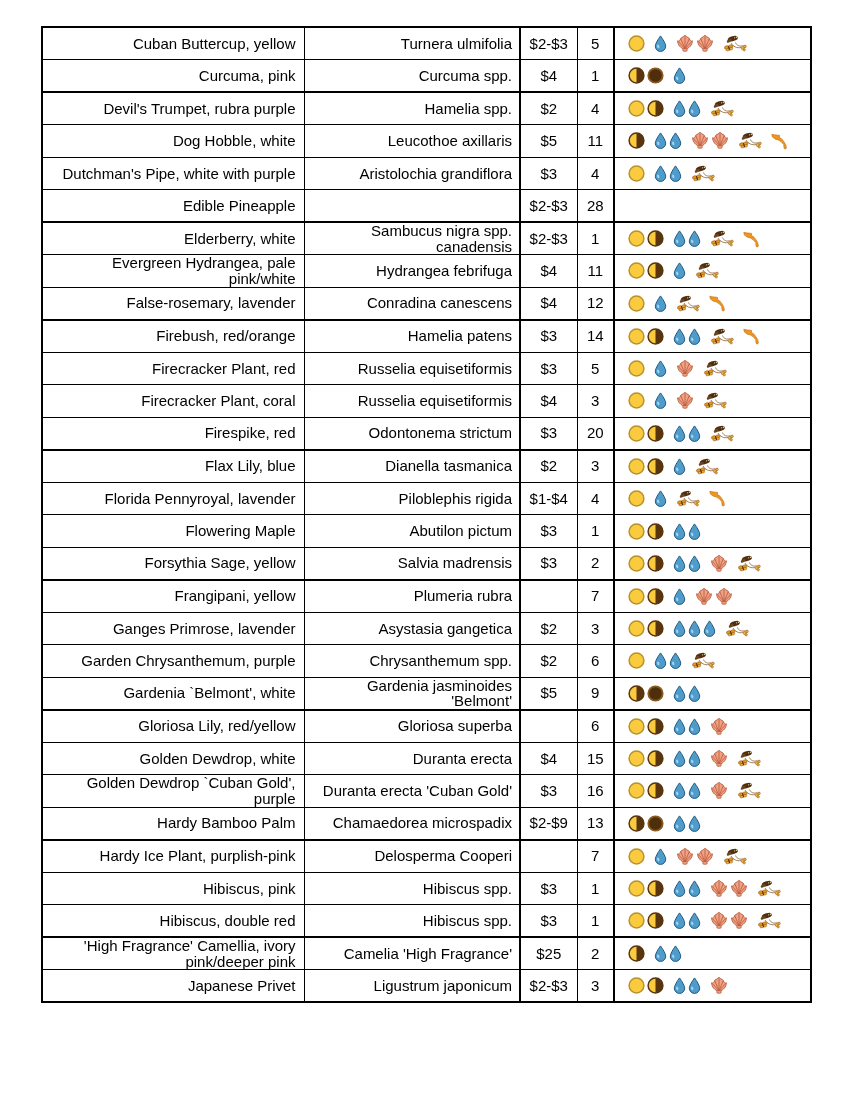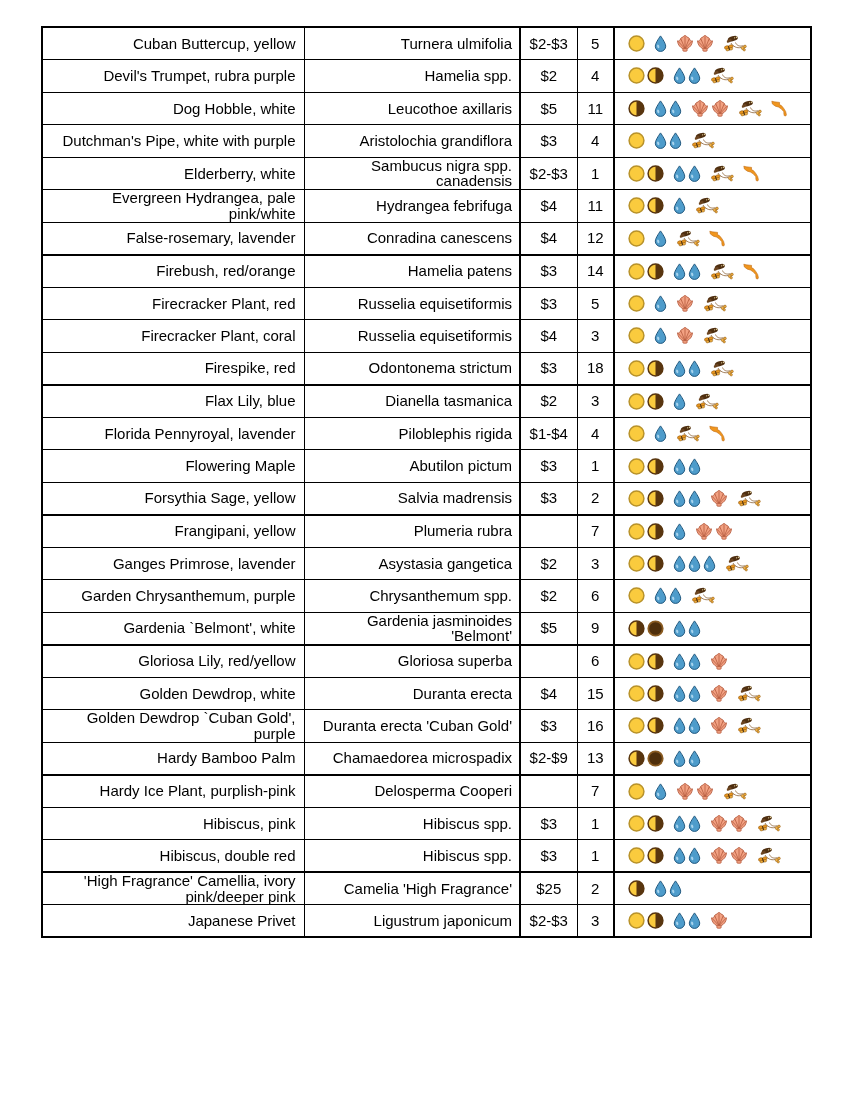--- a/index.html
+++ b/index.html
@@ -87,20 +87,35 @@
                   <ellipse cx="1.7" cy="1.3" rx="1.7" ry="1.2" fill="#F0B040" stroke="#8A5510" stroke-width="0.5"></ellipse>
                   <rect x="-0.45" y="-2.1" width="0.9" height="4.6" rx="0.45" fill="#3A240C"></rect>
                 </g>
                 <g fill="#F0B040" stroke="#8A5510" stroke-width="0.5">
                   <circle cx="19.8" cy="14" r="1.6"></circle>
                   <circle cx="22" cy="12.4" r="1.3"></circle>
                   <circle cx="21.2" cy="15.8" r="1.2"></circle>
                 </g>
               </svg></span></td>
         </tr>
+        <tr class="group-end">
+          <td class="c-common">Curcuma, pink</td>
+          <td class="c-sci">Curcuma spp.</td>
+          <td class="c-price">$4</td>
+          <td class="c-qty">1</td>
+          <td class="c-icons"><span class="icon" style="margin-left: 0px;"><svg width="17" height="17" viewBox="0 0 17 17">
+                <circle cx="8.5" cy="8.5" r="7.4" fill="#FACB3E" stroke="#58350F" stroke-width="1.5"></circle>
+                <path d="M8.5 1.1 A7.4 7.4 0 0 1 8.5 15.9 Z" fill="#58350F"></path>
+              </svg></span><span class="icon" style="margin-left: 2px;"><svg width="17" height="17" viewBox="0 0 17 17">
+                <circle cx="8.5" cy="8.5" r="7.2" fill="#4F2F0B" stroke="#8A5B21" stroke-width="1.8"></circle>
+              </svg></span><span class="icon" style="margin-left: 9px;"><svg width="13" height="17" viewBox="0 0 13 17">
+                <path d="M6.5 0.9 C6.5 0.9 1.3 7.9 1.3 11.2 A5.2 5.2 0 0 0 11.7 11.2 C11.7 7.9 6.5 0.9 6.5 0.9 Z" fill="#4E9CCB" stroke="#23597F" stroke-width="1"></path>
+                <ellipse cx="4.2" cy="11.3" rx="1.1" ry="1.9" fill="#A8D4EE" transform="rotate(-14 4.2 11.3)"></ellipse>
+              </svg></span></td>
+        </tr>
         <tr>
           <td class="c-common">Devil's Trumpet, rubra purple</td>
           <td class="c-sci">Hamelia spp.</td>
           <td class="c-price">$2</td>
           <td class="c-qty">4</td>
           <td class="c-icons"><span class="icon" style="margin-left: 0px;"><svg width="17" height="17" viewBox="0 0 17 17">
                 <circle cx="8.5" cy="8.5" r="7.4" fill="#FACB3E" stroke="#B8922A" stroke-width="1.5"></circle>
               </svg></span><span class="icon" style="margin-left: 2px;"><svg width="17" height="17" viewBox="0 0 17 17">
                 <circle cx="8.5" cy="8.5" r="7.4" fill="#FACB3E" stroke="#58350F" stroke-width="1.5"></circle>
                 <path d="M8.5 1.1 A7.4 7.4 0 0 1 8.5 15.9 Z" fill="#58350F"></path>
@@ -220,20 +235,27 @@
                   <ellipse cx="-1.7" cy="1.3" rx="1.7" ry="1.2" fill="#F0B040" stroke="#8A5510" stroke-width="0.5"></ellipse>
                   <ellipse cx="1.7" cy="1.3" rx="1.7" ry="1.2" fill="#F0B040" stroke="#8A5510" stroke-width="0.5"></ellipse>
                   <rect x="-0.45" y="-2.1" width="0.9" height="4.6" rx="0.45" fill="#3A240C"></rect>
                 </g>
                 <g fill="#F0B040" stroke="#8A5510" stroke-width="0.5">
                   <circle cx="19.8" cy="14" r="1.6"></circle>
                   <circle cx="22" cy="12.4" r="1.3"></circle>
                   <circle cx="21.2" cy="15.8" r="1.2"></circle>
                 </g>
               </svg></span></td>
+        </tr>
+        <tr class="group-end">
+          <td class="c-common">Edible Pineapple</td>
+          <td class="c-sci"></td>
+          <td class="c-price">$2-$3</td>
+          <td class="c-qty">28</td>
+          <td class="c-icons"></td>
         </tr>
         <tr>
           <td class="c-common">Elderberry, white</td>
           <td class="c-sci">Sambucus nigra spp.
 canadensis</td>
           <td class="c-price">$2-$3</td>
           <td class="c-qty">1</td>
           <td class="c-icons"><span class="icon" style="margin-left: 0px;"><svg width="17" height="17" viewBox="0 0 17 17">
                 <circle cx="8.5" cy="8.5" r="7.4" fill="#FACB3E" stroke="#B8922A" stroke-width="1.5"></circle>
               </svg></span><span class="icon" style="margin-left: 2px;"><svg width="17" height="17" viewBox="0 0 17 17">
@@ -466,21 +488,21 @@
                   <circle cx="19.8" cy="14" r="1.6"></circle>
                   <circle cx="22" cy="12.4" r="1.3"></circle>
                   <circle cx="21.2" cy="15.8" r="1.2"></circle>
                 </g>
               </svg></span></td>
         </tr>
         <tr class="group-end">
           <td class="c-common">Firespike, red</td>
           <td class="c-sci">Odontonema strictum</td>
           <td class="c-price">$3</td>
-          <td class="c-qty">18</td>
+          <td class="c-qty">20</td>
           <td class="c-icons"><span class="icon" style="margin-left: 0px;"><svg width="17" height="17" viewBox="0 0 17 17">
                 <circle cx="8.5" cy="8.5" r="7.4" fill="#FACB3E" stroke="#B8922A" stroke-width="1.5"></circle>
               </svg></span><span class="icon" style="margin-left: 2px;"><svg width="17" height="17" viewBox="0 0 17 17">
                 <circle cx="8.5" cy="8.5" r="7.4" fill="#FACB3E" stroke="#58350F" stroke-width="1.5"></circle>
                 <path d="M8.5 1.1 A7.4 7.4 0 0 1 8.5 15.9 Z" fill="#58350F"></path>
               </svg></span><span class="icon" style="margin-left: 9px;"><svg width="13" height="17" viewBox="0 0 13 17">
                 <path d="M6.5 0.9 C6.5 0.9 1.3 7.9 1.3 11.2 A5.2 5.2 0 0 0 11.7 11.2 C11.7 7.9 6.5 0.9 6.5 0.9 Z" fill="#4E9CCB" stroke="#23597F" stroke-width="1"></path>
                 <ellipse cx="4.2" cy="11.3" rx="1.1" ry="1.9" fill="#A8D4EE" transform="rotate(-14 4.2 11.3)"></ellipse>
               </svg></span><span class="icon" style="margin-left: 2px;"><svg width="13" height="17" viewBox="0 0 13 17">
                 <path d="M6.5 0.9 C6.5 0.9 1.3 7.9 1.3 11.2 A5.2 5.2 0 0 0 11.7 11.2 C11.7 7.9 6.5 0.9 6.5 0.9 Z" fill="#4E9CCB" stroke="#23597F" stroke-width="1"></path>

